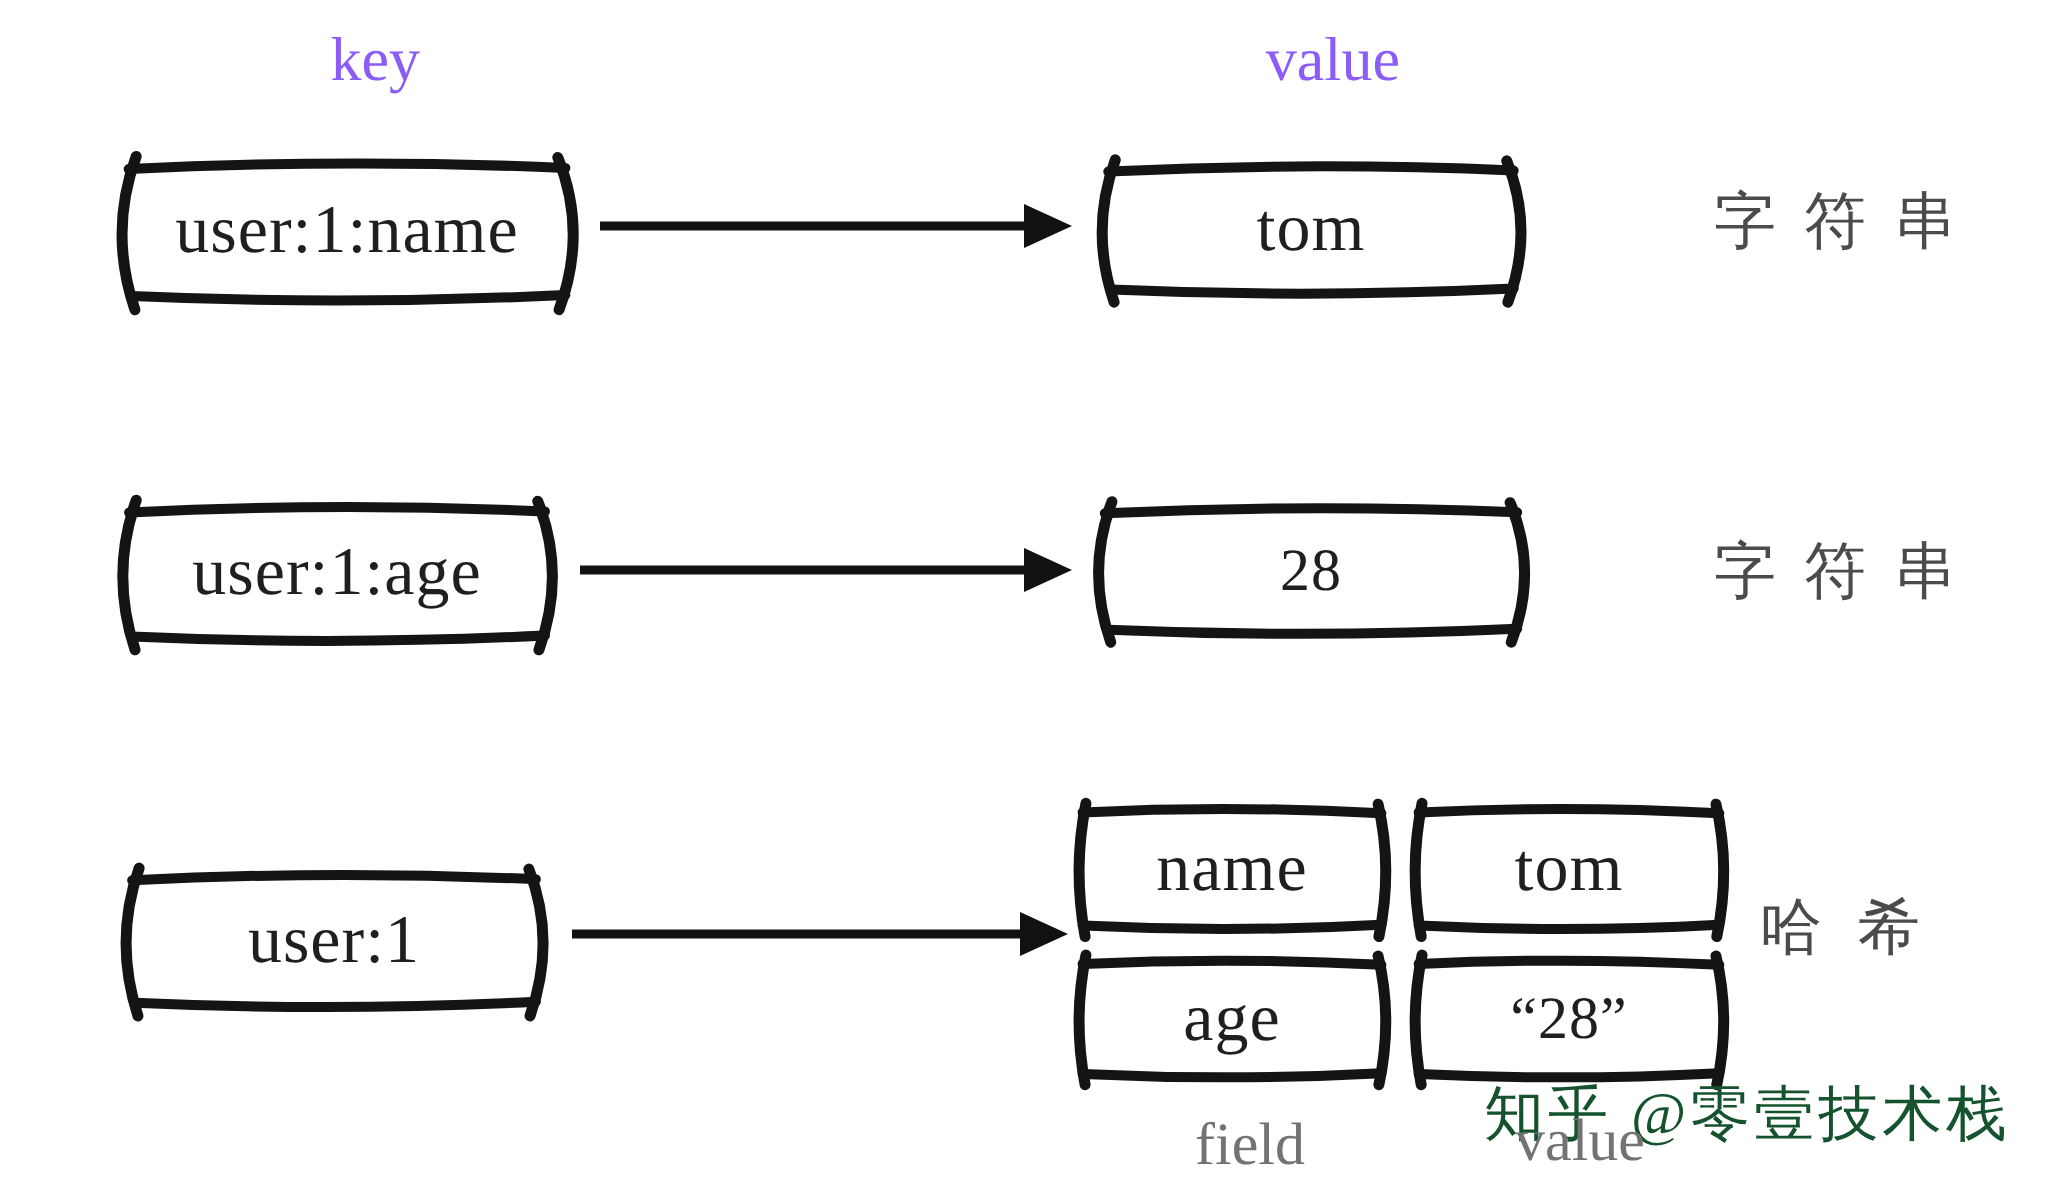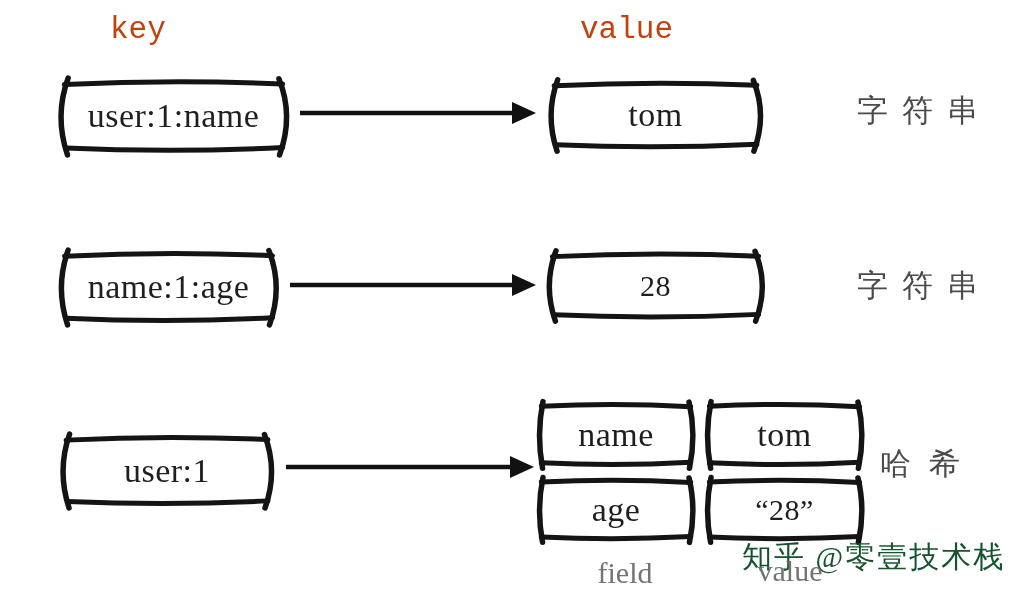--- a/index.html
+++ b/index.html
@@ -39,23 +39,22 @@
   .box-stroke {
     fill: none;
     stroke: #141414;
     stroke-linecap: round;
     vector-effect: non-scaling-stroke;
   }
 
   .col-header {
     position: absolute;
     font-size: 31px;
-    color: #c2410c;
-    text-align: left;
-    font-family: Liberation Mono, monospace;
+    color: #8b5cf6;
+    text-align: right;
   }
 
   .arrow-svg { position: absolute; overflow: visible; }
   .arrow-line { stroke: #111111; stroke-width: 4.5; }
   .arrow-head { fill: #111111; }
 
   .type-label {
     position: absolute;
     font-size: 31px;
     color: #4b4b4b;
@@ -115,21 +114,21 @@
 
   <div class="type-label" style="left:857px; top:90px;">字符串</div>
 
   <div class="sketch-box" style="left:49px; top:246px; width:239px; height:82px;">
     <svg viewBox="0 0 200 80" preserveAspectRatio="none">
       <path class="box-stroke" stroke-width="5" d="M13 10 Q100 5 187 9.5"></path>
       <path class="box-stroke" stroke-width="5" d="M14 70.5 Q100 75 187 70"></path>
       <path class="box-stroke" stroke-width="5.5" d="M16 4 Q5 40 15.5 77"></path>
       <path class="box-stroke" stroke-width="5.5" d="M184 4.5 Q196 40 184.5 77"></path>
     </svg>
-    <div class="box-label">name:1:age</div>
+    <div class="box-label">user:1:age</div>
   </div>
 
   <svg class="arrow-svg" style="left:288px; top:269px;" width="250" height="32">
     <line class="arrow-line" x1="2" y1="16" x2="226" y2="16"></line>
     <polygon class="arrow-head" points="224,5 248,16 224,27"></polygon>
   </svg>
 
   <div class="sketch-box" style="left:537px; top:247px; width:237px; height:77px;">
     <svg viewBox="0 0 200 80" preserveAspectRatio="none">
       <path class="box-stroke" stroke-width="5" d="M13 10 Q100 5 187 9.5"></path>

